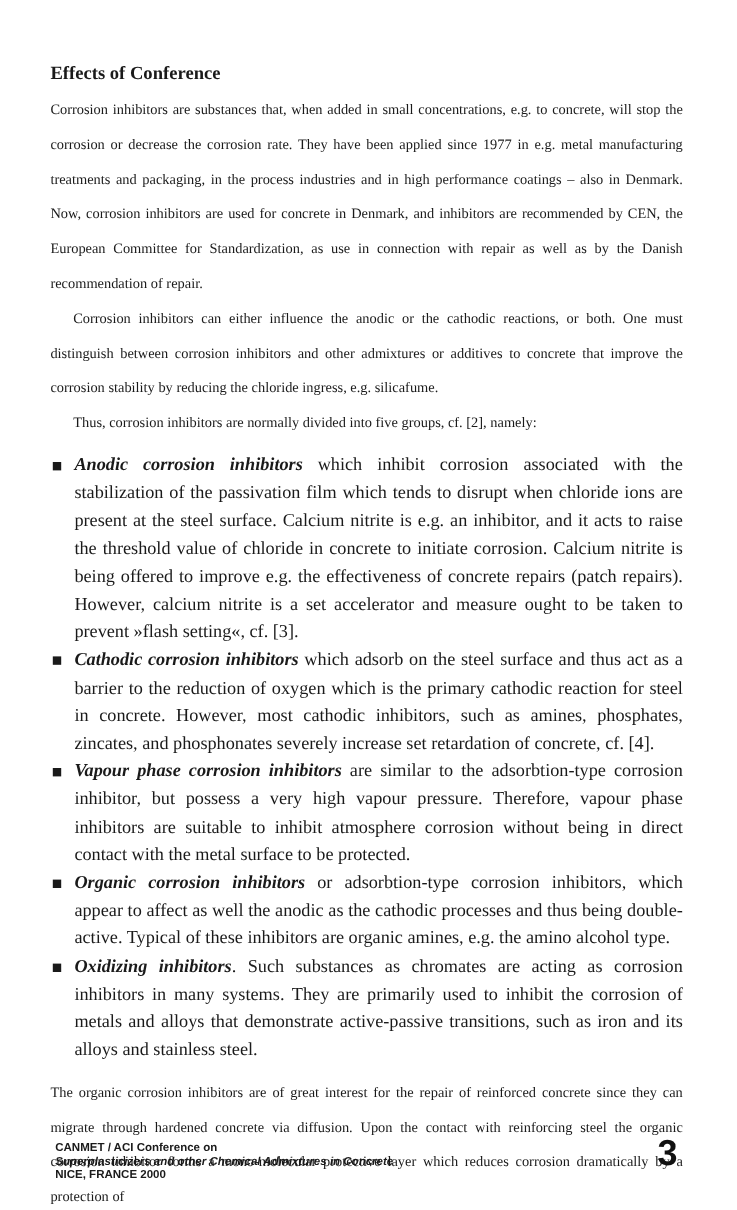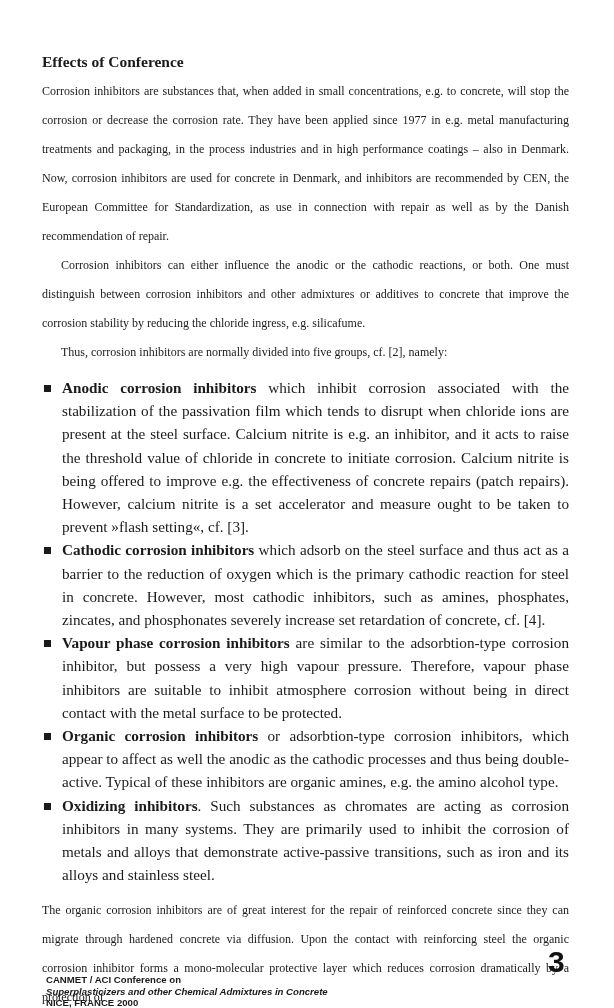--- a/index.html
+++ b/index.html
@@ -9,24 +9,24 @@
     }
     .page { position: absolute; left: 42px; top: 52px; width: 527px; }
     .heading { font-weight: bold; font-size: 15.5px; line-height: 20px; margin: 0 0 5px 0; }
     p { margin: 0; font-size: 12px; line-height: 29px; text-align: justify; }
     .indent { text-indent: 19px; }
     ul.bullets { list-style: none; margin: 9px 0 0 0; padding: 0; }
     ul.bullets li { position: relative; padding-left: 20px; font-size: 15.2px; line-height: 23.2px; text-align: justify; }
     ul.bullets li .sq {
       position: absolute; left: 2px; top: 9px; width: 7px; height: 7px; background: #1a1a1a;
     }
-    ul.bullets li .term { font-weight: bold; }
+    ul.bullets li .term { font-weight: bold; font-style: italic; }
     .after { margin-top: 10px; }
     .footer {
-      position: absolute; left: 46px; top: 974px; font-family: "Liberation Sans", "DejaVu Sans", sans-serif;
+      position: absolute; left: 46px; top: 951px; font-family: "Liberation Sans", "DejaVu Sans", sans-serif;
       font-size: 9.6px; line-height: 11.5px; font-weight: bold; color: #1a1a1a;
     }
     .footer .it { font-style: italic; }
     .pagenum {
       position: absolute; left: 548px; top: 946px; font-family: "Liberation Sans", "DejaVu Sans", sans-serif;
       font-size: 30px; font-weight: bold; line-height: 32px; color: #111;
     }
   </style>
 </head>
 <body>

